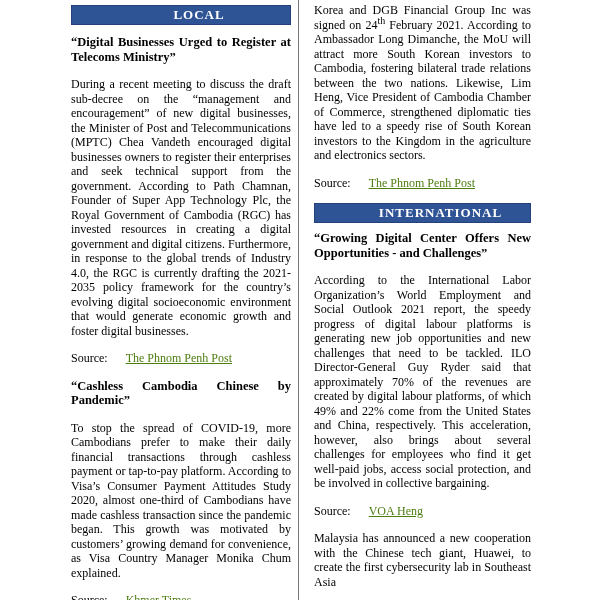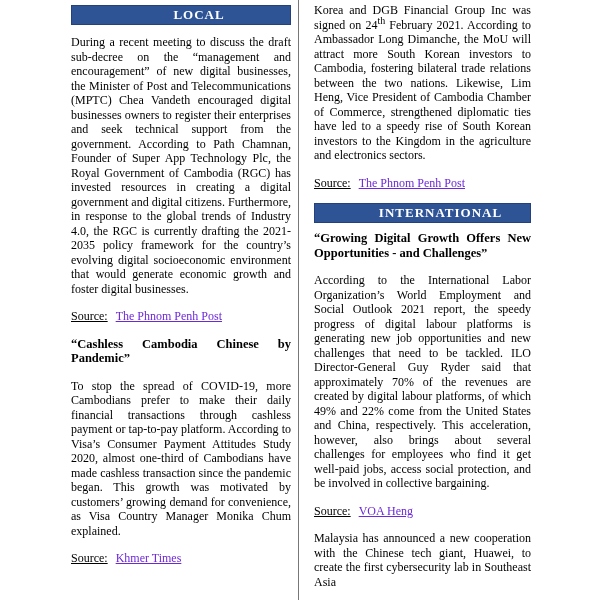--- a/index.html
+++ b/index.html
@@ -40,32 +40,33 @@
     font-size:12.5px;
     text-align:justify;
     margin:0 0 13px 0;
   }
   .body{
     text-align:justify;
     margin:0 0 13px 0;
   }
   .first-right{margin-top:3px;}
   .source{margin:0 0 13px 0;}
-  .source .lbl{margin-right:8px;text-decoration:underline;}
-  a.link{color:#6d28d9;text-decoration:underline;cursor:pointer;font-family:Liberation Serif, serif;}
+  .source .lbl{margin-right:18px;}
+  a.link{color:#4d7c0f;text-decoration:underline;cursor:pointer;font-family:Liberation Serif, serif;}
   sup{font-size:10px;line-height:0;}
 </style>
 </head>
 <body>
 
 <div class="page">
 
   <div class="col col-left">
     <div class="banner banner-left">LOCAL</div>
 
+    <div class="headline">“Digital Businesses Urged to Register at Telecoms Ministry”</div>
     <p class="body">During a recent meeting to discuss the draft sub-decree on the “management and encouragement” of new digital businesses, the Minister of Post and Telecommunications (MPTC) Chea Vandeth encouraged digital businesses owners to register their enterprises and seek technical support from the government. According to Path Chamnan, Founder of Super App Technology Plc, the Royal Government of Cambodia (RGC) has invested resources in creating a digital government and digital citizens. Furthermore, in response to the global trends of Industry 4.0, the RGC is currently drafting the 2021-2035 policy framework for the country’s evolving digital socioeconomic environment that would generate economic growth and foster digital businesses.</p>
     <p class="source">
       <span class="lbl">Source:</span><a class="link">The Phnom Penh Post</a>
     </p>
 
     <div class="headline">“Cashless Cambodia Chinese by Pandemic”</div>
     <p class="body">To stop the spread of COVID-19, more Cambodians prefer to make their daily financial transactions through cashless payment or tap-to-pay platform. According to Visa’s Consumer Payment Attitudes Study 2020, almost one-third of Cambodians have made cashless transaction since the pandemic began. This growth was motivated by customers’ growing demand for convenience, as Visa Country Manager Monika Chum explained.</p>
     <p class="source">
       <span class="lbl">Source:</span><a class="link">Khmer Times</a>
     </p>
@@ -75,21 +76,21 @@
   <div class="divider"></div>
 
   <div class="col col-right">
     <p class="body first-right"><span>Korea and DGB Financial Group Inc was signed on 24</span><sup>th</sup><span> February 2021. According to Ambassador Long Dimanche, the MoU will attract more South Korean investors to Cambodia, fostering bilateral trade relations between the two nations. Likewise, Lim Heng, Vice President of Cambodia Chamber of Commerce, strengthened diplomatic ties have led to a speedy rise of South Korean investors to the Kingdom in the agriculture and electronics sectors.</span></p>
     <p class="source">
       <span class="lbl">Source:</span><a class="link">The Phnom Penh Post</a>
     </p>
 
     <div class="banner banner-right">INTERNATIONAL</div>
 
-    <div class="headline">“Growing Digital Growth Offers New Opportunities - and Challenges”</div>
+    <div class="headline">“Growing Digital Center Offers New Opportunities - and Challenges”</div>
     <p class="body">According to the International Labor Organization’s World Employment and Social Outlook 2021 report, the speedy progress of digital labour platforms is generating new job opportunities and new challenges that need to be tackled. ILO Director-General Guy Ryder said that approximately 70% of the revenues are created by digital labour platforms, of which 49% and 22% come from the United States and China, respectively. This acceleration, however, also brings about several challenges for employees who find it get well-paid jobs, access social protection, and be involved in collective bargaining.</p>
     <p class="source">
       <span class="lbl">Source:</span><a class="link">VOA Heng</a>
     </p>
 
     <p class="body">Malaysia has announced a new cooperation with the Chinese tech giant, Huawei, to create the first cybersecurity lab in Southeast Asia</p>
   </div>
 
 </div>
 

